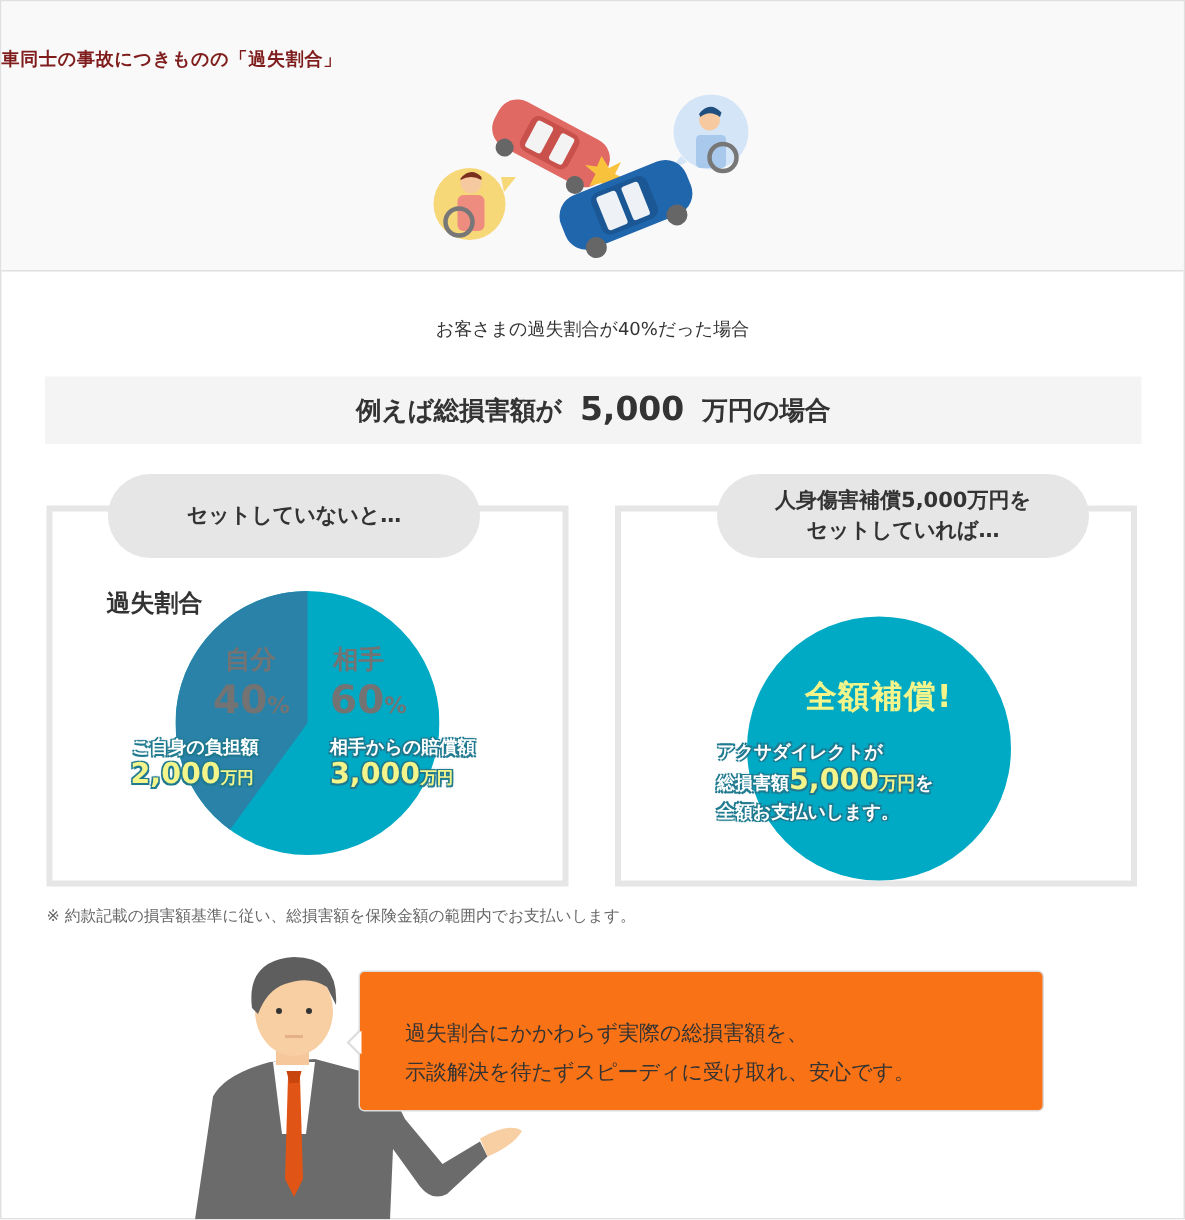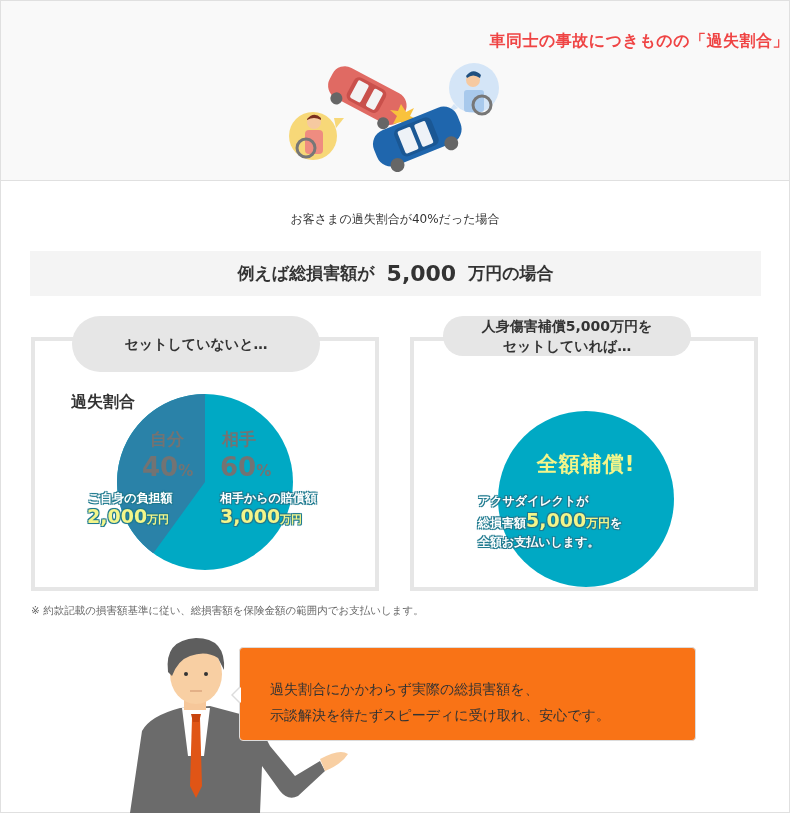--- a/index.html
+++ b/index.html
@@ -3,35 +3,35 @@
 <meta charset="utf-8">
 <style>
   * { box-sizing: border-box; margin: 0; padding: 0; }
   html, body { width: 790px; height: 813px; background: #ffffff; overflow: hidden; }
   body { font-family: "DejaVu Sans", "Liberation Sans", sans-serif; color: #333333; position: relative; }
 
   .frame { position: absolute; left: 0; top: 0; width: 790px; height: 813px; border: 1px solid #e0e0e0; }
 
   
   .hero { position: absolute; left: 1px; top: 1px; width: 788px; height: 180px; background: #f9f9f9; border-bottom: 1px solid #e0e0e0; }
-  .hero-title { position: absolute; left: 0; top: 30px; width: 788px; text-align: right; font-size: 16px; font-weight: bold; color: #ef4444; letter-spacing: 0.5px; }
+  .hero-title { position: absolute; left: 0; top: 30px; width: 788px; text-align: left; font-size: 12px; font-weight: bold; color: #7f1d1d; letter-spacing: 0.5px; }
   .hero-illust { position: absolute; left: 285px; top: 55px; width: 220px; height: 120px; }
 
   
   .condition { position: absolute; left: 0; top: 211px; width: 790px; text-align: center; font-size: 12px; color: #333; }
   .example-band { position: absolute; left: 30px; top: 251px; width: 731px; height: 45px; background: #f4f4f4; display: flex; align-items: center; justify-content: center; font-size: 17px; font-weight: bold; color: #333; gap: 12px; }
   .example-band .big { font-size: 22px; }
 
   
   .panel { position: absolute; top: 337px; width: 348px; height: 254px; border: 4px solid #e6e6e6; background: #fff; }
   .panel-left { left: 31px; }
   .panel-right { left: 410px; }
   .pill { position: absolute; background: #e6e6e6; border-radius: 28px; display: flex; align-items: center; justify-content: center; text-align: center; font-size: 14px; font-weight: bold; color: #333; line-height: 1.45; }
   .pill-left { left: 72px; top: 316px; width: 248px; height: 56px; }
-  .pill-right { left: 443px; top: 316px; width: 248px; height: 40px; align-items: center; }
+  .pill-right { left: 478px; top: 316px; width: 248px; height: 56px; align-items: center; }
 
   .ratio-label { position: absolute; left: 71px; top: 392px; font-size: 16px; font-weight: bold; color: #333; }
 
   .pie { position: absolute; left: 117px; top: 394px; width: 176px; height: 176px; }
 
   .pie-text { position: absolute; color: #737373; font-weight: bold; text-align: center; }
   .self-label { left: 150px; top: 428px; font-size: 17px; }
   .self-pct { left: 142px; top: 452px; font-size: 26px; }
   .other-label { left: 222px; top: 428px; font-size: 17px; }
   .other-pct { left: 220px; top: 452px; font-size: 26px; }

